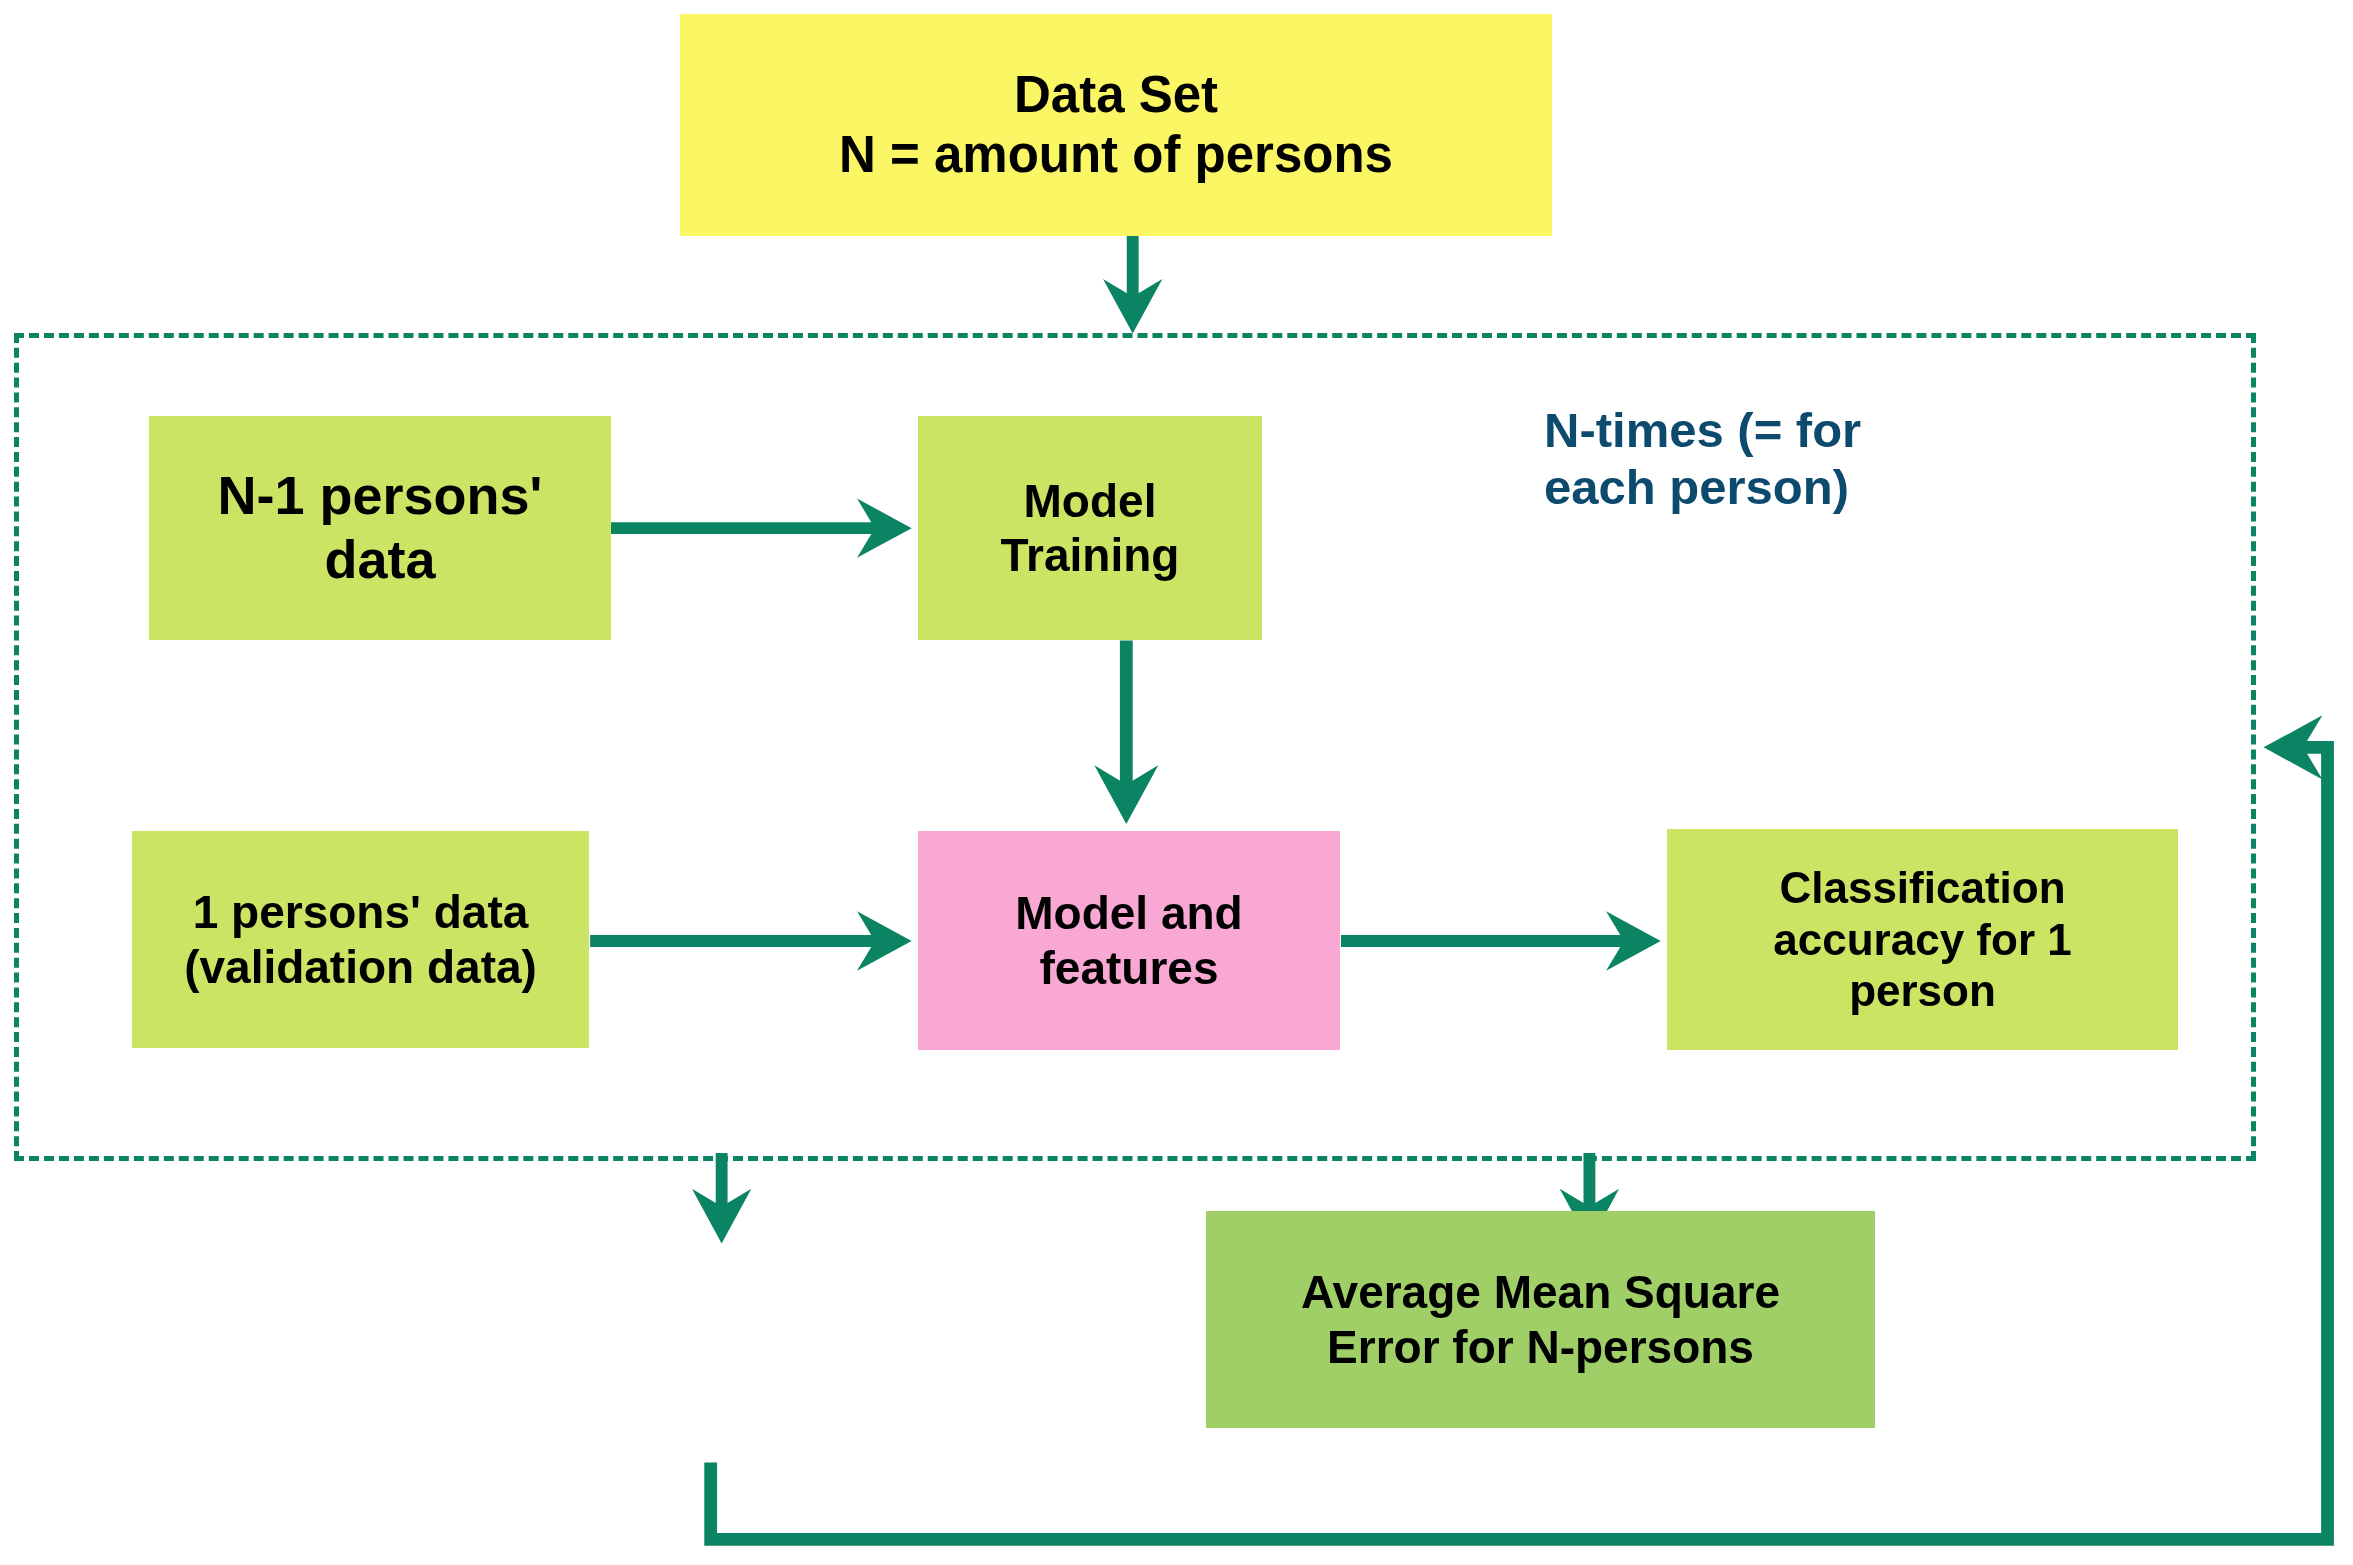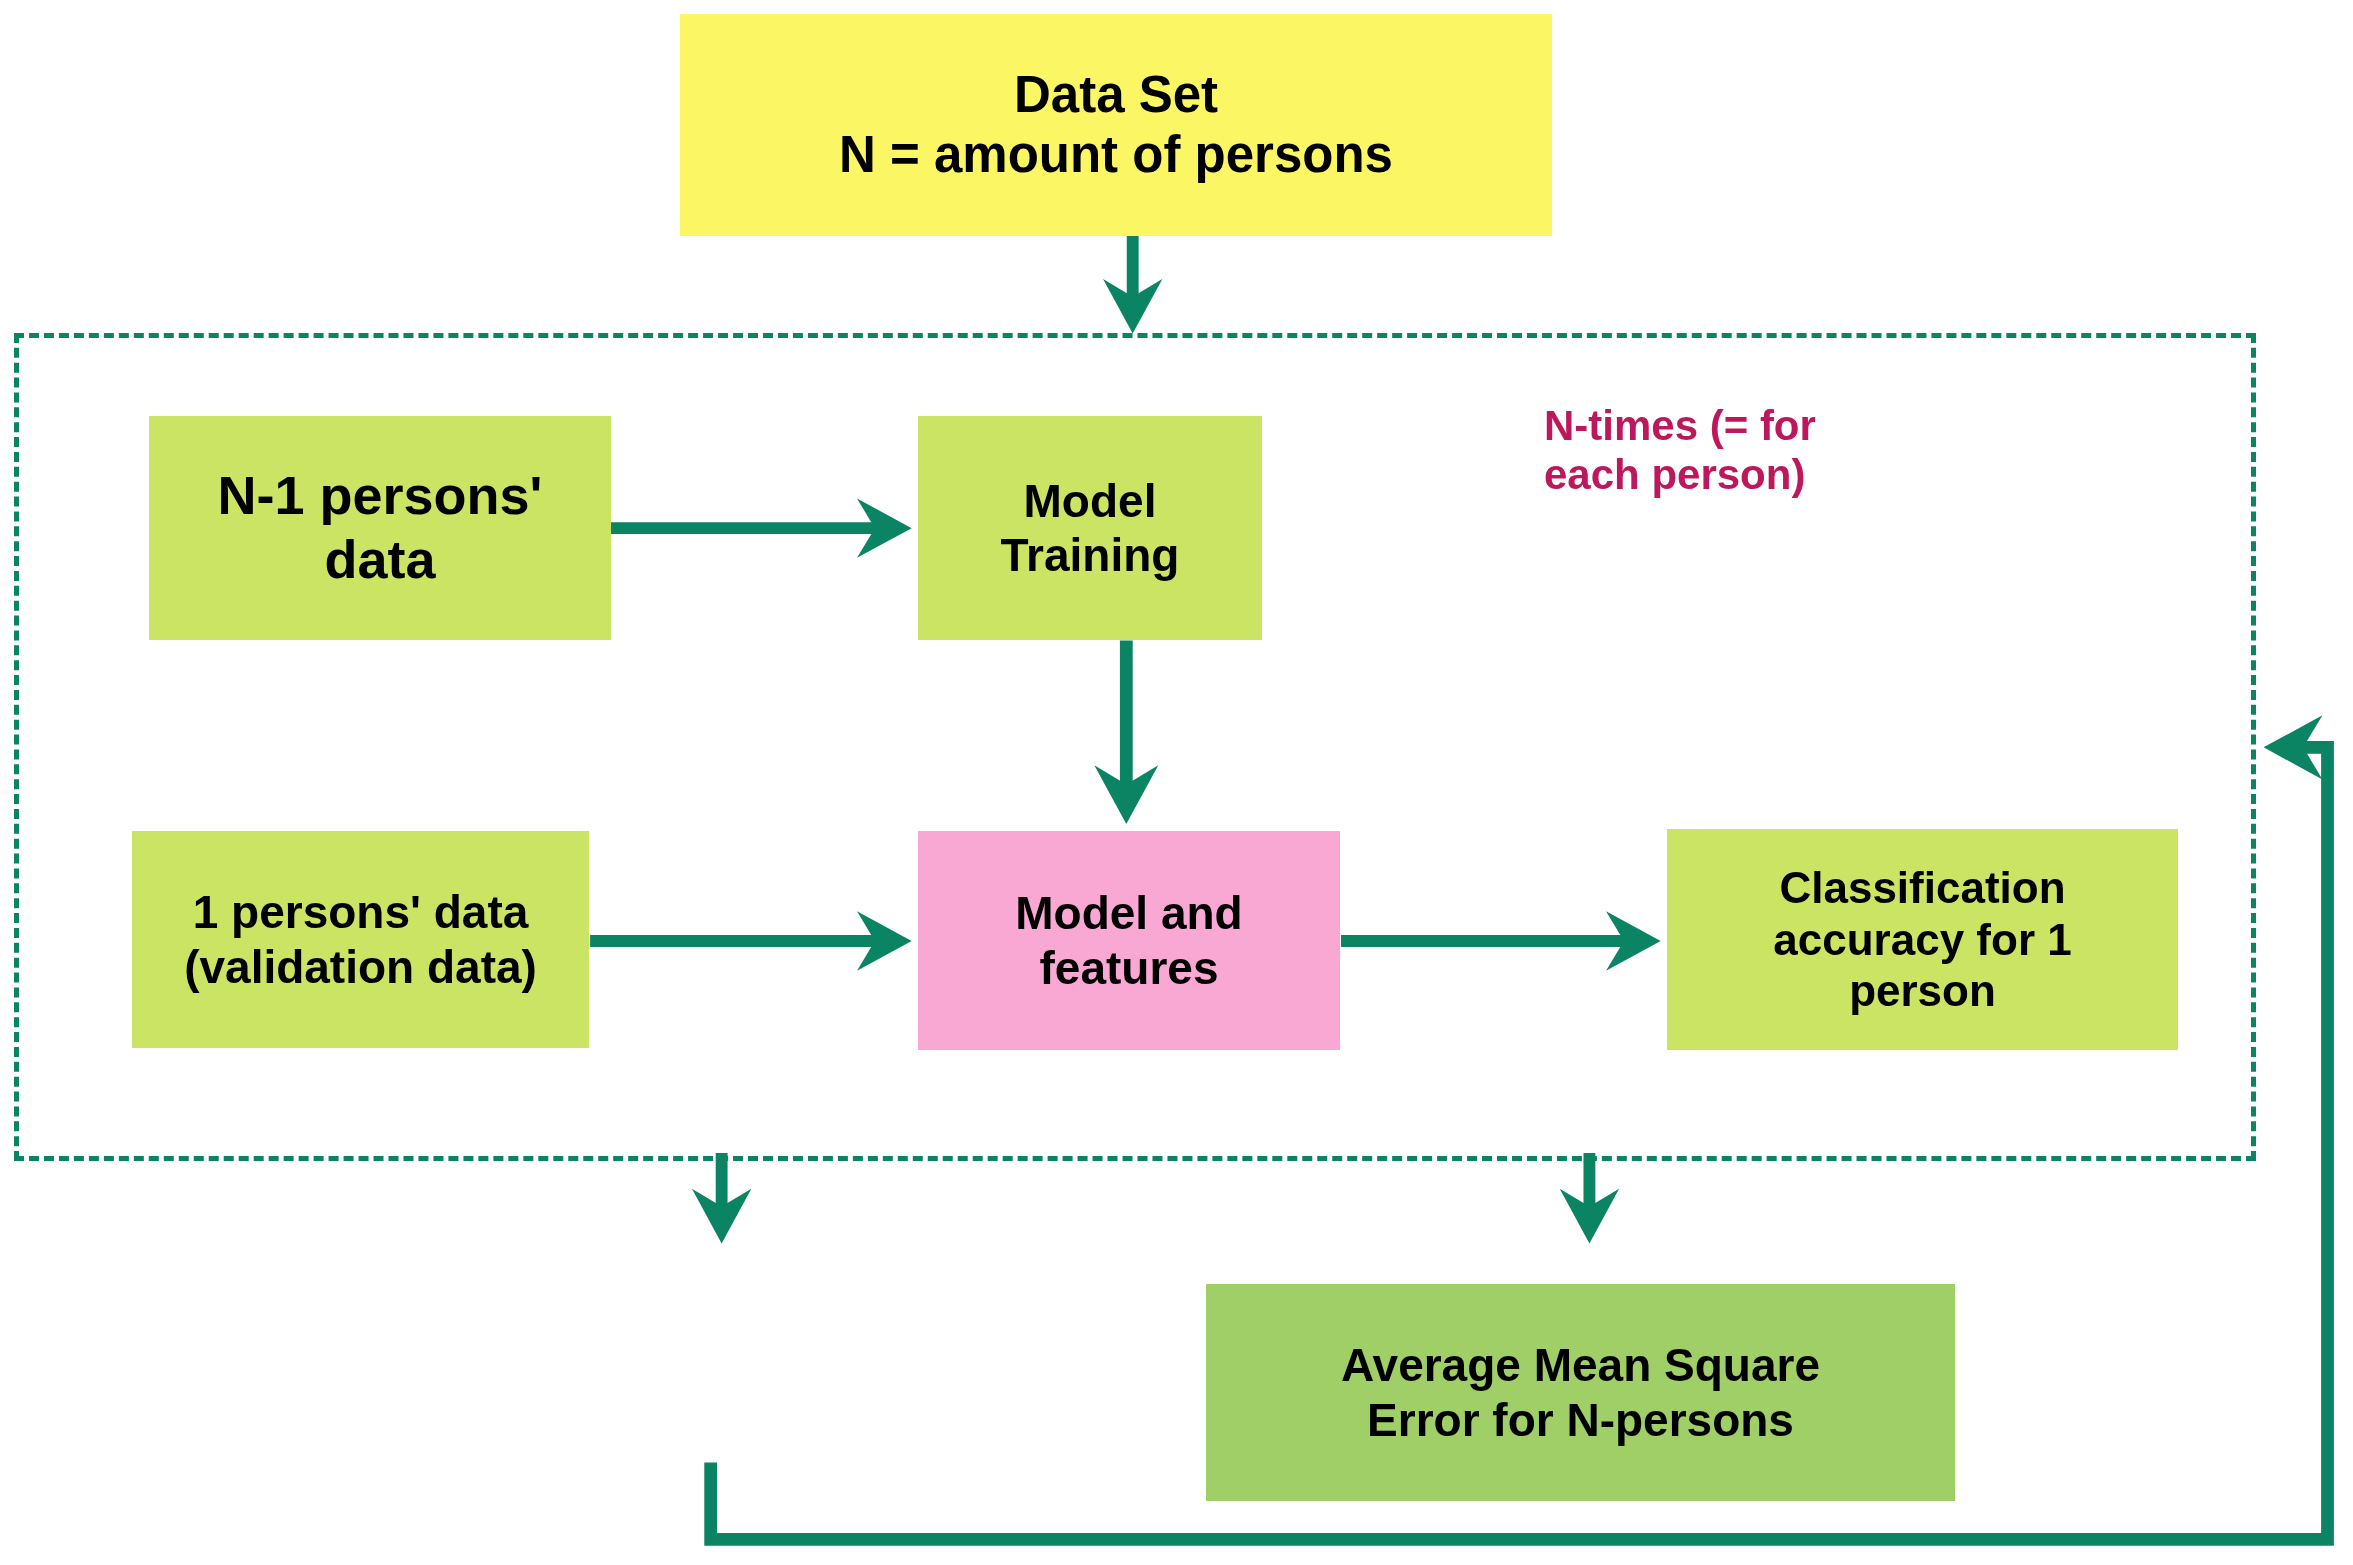--- a/index.html
+++ b/index.html
@@ -79,44 +79,44 @@
   #node-avg-class-acc {
     left: 333px;
     top: 1244px;
     width: 754px;
     height: 217px;
     background: #A0CE67;
     font-size: 46px;
   }
   #node-avg-mse {
     left: 1206px;
-    top: 1284px;
-    width: 749px;
+    top: 1211px;
+    width: 669px;
     height: 217px;
     background: #A0CE67;
     font-size: 46px;
   }
   #loop-box {
     position: absolute;
     left: 13.7px;
     top: 333px;
     width: 2242px;
     height: 828px;
     border: 5.5px dashed #0B8463;
     box-sizing: border-box;
     background: transparent;
   }
   #label-n-times {
     position: absolute;
     left: 1544px;
     top: 402px;
     width: 511px;
-    font-size: 42px;
+    font-size: 49px;
     font-weight: bold;
-    color: #be185d;
+    color: #0c4a6e;
     line-height: 1.16;
     text-align: left;
     white-space: pre-line;
   }
   #edges {
     position: absolute;
     left: 0;
     top: 0;
     width: 2354px;
     height: 1566px;

